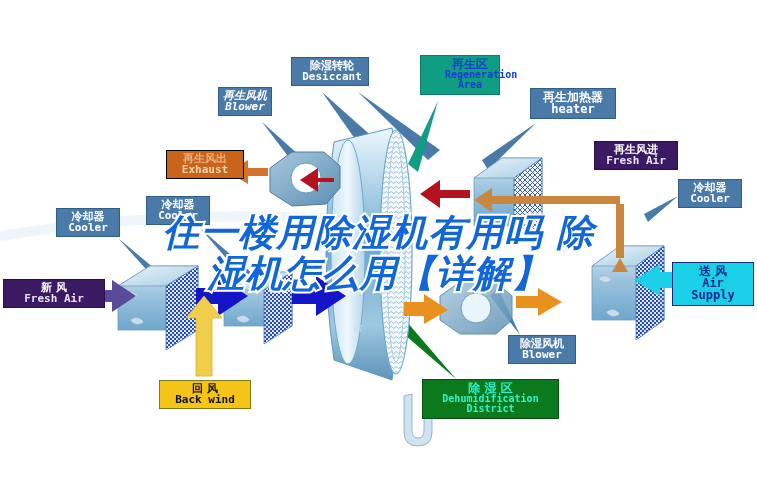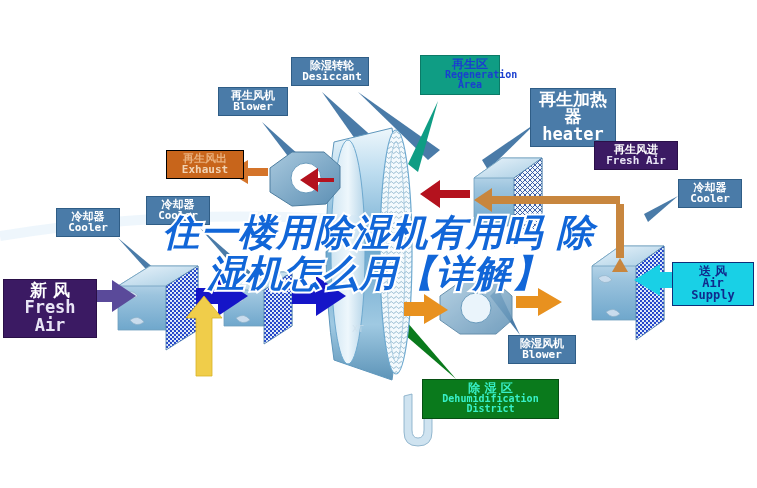--- a/index.html
+++ b/index.html
@@ -227,31 +227,31 @@
     <g opacity="0.35">
       <path d="M0 236 Q180 206 380 222" stroke="#cfe6f5" stroke-width="10" fill="none"></path>
     </g>
   </svg>
 
   <div class="lbl blue" style="left:291px;top:57px;width:78px;font-size:11px;padding-left:8px;">
     <span class="cn">除湿转轮</span>
     <span class="en">Desiccant</span>
   </div>
 
-  <div class="lbl blue" style="left:218px;top:87px;width:70px;font-size:11px;">
+  <div class="lbl blue" style="left:218px;top:87px;width:54px;font-size:11px;font-style:italic;">
     <span class="cn">再生风机</span>
     <span class="en">Blower</span>
   </div>
 
   <div class="lbl teal" style="left:420px;top:55px;width:80px;font-size:10px;">
     <span class="cn" style="font-size:12px;">再生区</span>
     <span class="en" style="font-size:10px;">Regeneration Area</span>
   </div>
 
-  <div class="lbl blue" style="left:530px;top:88px;width:86px;font-size:17px;">
+  <div class="lbl blue" style="left:530px;top:88px;width:86px;font-size:12px;">
     <span class="cn">再生加热器</span>
     <span class="en">heater</span>
   </div>
 
   <div class="lbl purple" style="left:594px;top:141px;width:84px;font-size:11px;">
     <span class="cn">再生风进</span>
     <span class="en">Fresh Air</span>
   </div>
 
   <div class="lbl blue" style="left:678px;top:179px;width:64px;font-size:11px;">
@@ -267,35 +267,39 @@
   <div class="lbl blue" style="left:56px;top:208px;width:64px;font-size:11px;">
     <span class="cn">冷却器</span>
     <span class="en">Cooler</span>
   </div>
 
   <div class="lbl blue" style="left:146px;top:196px;width:64px;font-size:11px;">
     <span class="cn">冷却器</span>
     <span class="en">Cooler</span>
   </div>
 
-  <div class="lbl purple" style="left:3px;top:279px;width:94px;font-size:17px;">
+  <div class="lbl purple" style="left:3px;top:279px;width:102px;font-size:11px;">
     <span class="cn">新    风</span>
     <span class="en">Fresh Air</span>
   </div>
 
   <div class="lbl cyan" style="left:672px;top:262px;width:82px;font-size:12px;">
     <span class="cn">送  风</span>
     <span class="en">Air Supply</span>
   </div>
 
   <div class="lbl blue" style="left:508px;top:335px;width:68px;font-size:11px;">
     <span class="cn">除湿风机</span>
     <span class="en">Blower</span>
   </div>
 
+  <div class="lbl yellow" style="left:159px;top:380px;width:92px;font-size:11px;">
+    <span class="cn">回    风</span>
+    <span class="en">Back wind</span>
+  </div>
 
   <div class="lbl green" style="left:422px;top:379px;width:137px;font-size:10px;">
     <span class="cn" style="font-size:12px;">除    湿    区</span>
     <span class="en" style="font-size:10px;">Dehumidification District</span>
   </div>
 
   <div id="title">
     <span class="ln">住一楼用除湿机有用吗 除</span>
     <span class="ln">湿机怎么用【详解】</span>
   </div>

